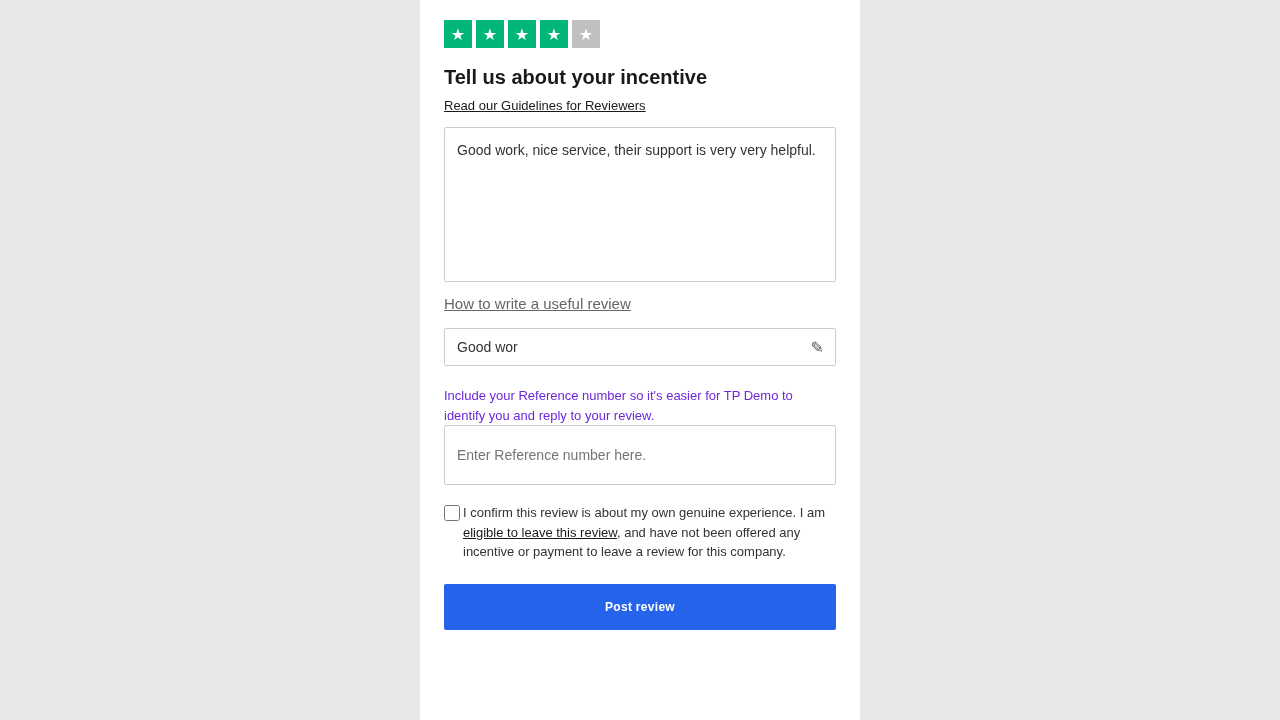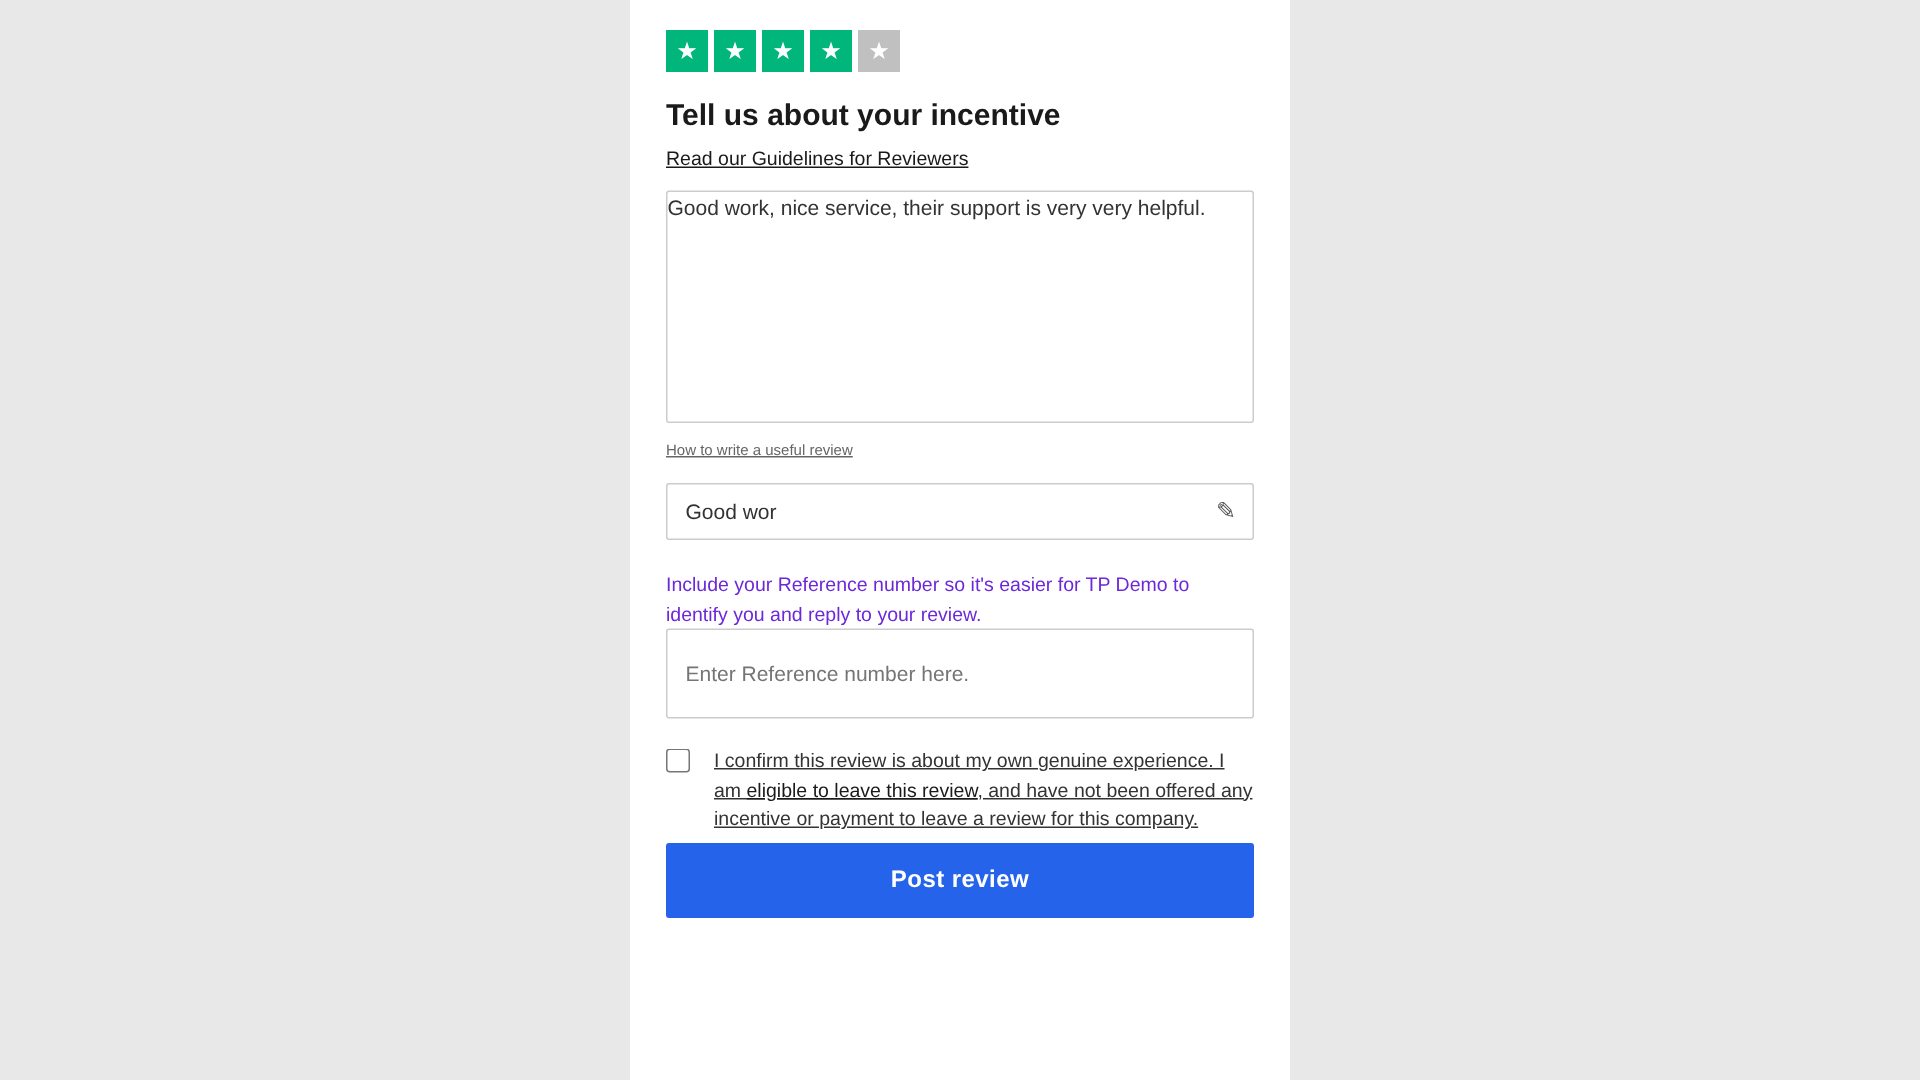--- a/index.html
+++ b/index.html
@@ -70,32 +70,33 @@
       text-decoration: underline;
       display: inline-block;
       margin-bottom: 14px;
       cursor: pointer;
     }
 
     .review-textarea {
       width: 100%;
       border: 1px solid #ccc;
       border-radius: 2px;
+      padding: 12px;
       font-size: 14px;
       color: #333;
       resize: none;
       height: 155px;
       outline: none;
       font-family: inherit;
       line-height: 1.5;
     }
 
     .useful-link {
       color: #666;
-      font-size: 10px;
+      font-size: 15px;
       text-decoration: underline;
       display: inline-block;
       margin-top: 10px;
       margin-bottom: 16px;
       cursor: pointer;
     }
 
     .field-label {
       font-size: 16px;
       font-weight: 700;
@@ -150,23 +151,22 @@
       font-size: 14px;
       color: #aaa;
       outline: none;
       font-family: inherit;
       margin-bottom: 18px;
     }
 
     .confirm-row {
       display: flex;
       align-items: flex-start;
-      gap: 16px;
-      margin-bottom: 6px;
-      text-decoration: underline;
+      gap: 3px;
+      margin-bottom: 22px;
     }
 
     .confirm-checkbox {
       width: 16px;
       height: 16px;
       flex-shrink: 0;
       margin-top: 2px;
       cursor: pointer;
       accent-color: #00b67a;
       border: 1px solid #aaa;
@@ -184,21 +184,21 @@
       cursor: pointer;
     }
 
     .post-button {
       width: 100%;
       background-color: #2563eb;
       color: white;
       border: none;
       border-radius: 2px;
       padding: 16px;
-      font-size: 16px;
+      font-size: 12px;
       font-weight: 600;
       cursor: pointer;
       letter-spacing: 0.3px;
     }
   </style>
 </head>
 <body>
 
 <div class="page-wrapper">
   <div class="card">

